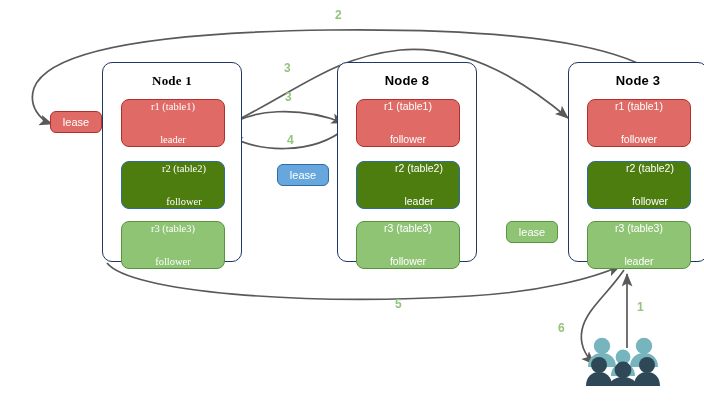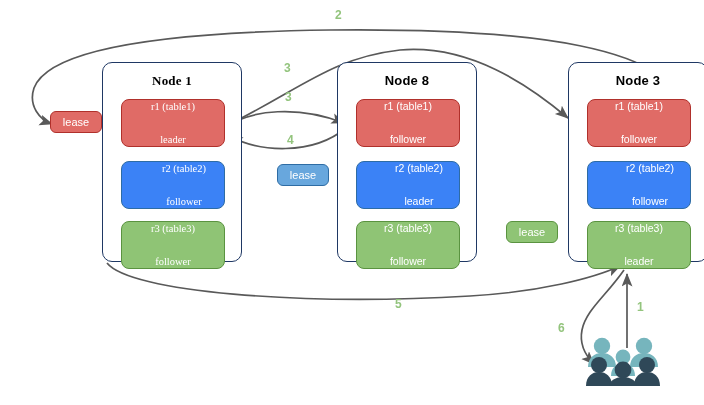--- a/index.html
+++ b/index.html
@@ -56,21 +56,21 @@
     align-items: center;
     justify-content: space-between;
     font-size: 10.5px;
     line-height: 13px;
     color: #ffffff;
     text-align: center;
     border-width: 1.4px;
     border-style: solid;
   }
   .rep-red   { background: #e06b66; border-color: #b0302b; }
-  .rep-blue  { background: #3b82f6; border-color: #2e6ca4; padding-left: 22px; }
+  .rep-blue  { background: #4d7c0f; border-color: #2e6ca4; padding-left: 22px; }
   .rep-green { background: #8fc475; border-color: #5a9340; margin-top: 8px; }
 
   
   .lease {
     position: absolute;
     box-sizing: border-box;
     border-radius: 6px;
     display: flex;
     align-items: center;
     justify-content: center;

